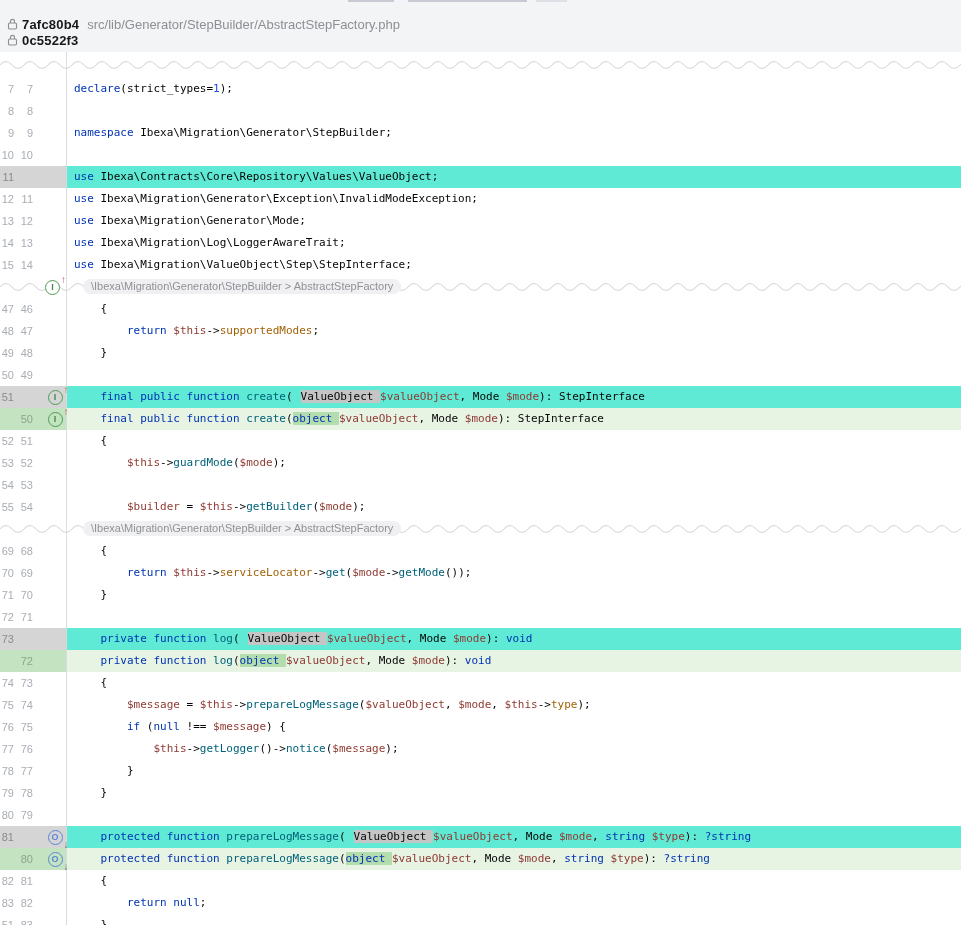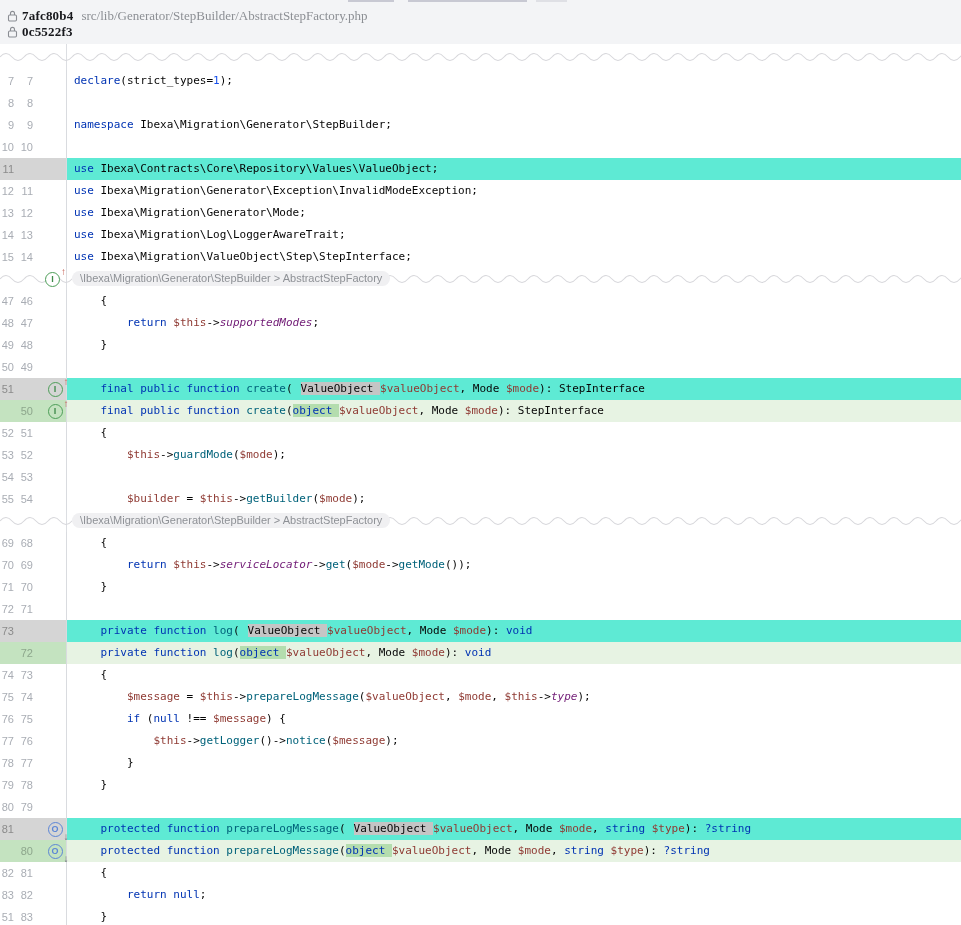--- a/index.html
+++ b/index.html
@@ -1,18 +1,18 @@
 <!DOCTYPE html>
 <html><head>
 <meta charset="utf-8">
 <style>
   html,body{margin:0;padding:0;background:#fff;}
   body{width:961px;height:925px;overflow:hidden;font-family:"Liberation Sans",sans-serif;position:relative;}
   .sliver{position:absolute;top:0;height:2px;}
-  .header{background:#f3f4f6;padding:8px 0 4px 7px;font-family:Liberation Serif, serif;}
+  .header{background:#f3f4f6;padding:16px 0 4px 7px;}
   .hrow{display:flex;align-items:center;height:16px;margin:0;}
   .lock{flex:none;margin-right:4px;display:inline-flex;}
   .hash{font-weight:700;font-size:13px;color:#17181c;letter-spacing:.2px;}
   .fpath{color:#8c8f94;font-size:13px;margin-left:8px;}
   .sep1{height:26px;position:relative;}
   .sep1::before,.row.sep::before{content:'';position:absolute;left:66px;top:0;bottom:0;width:1px;background:#dcdee2;}
   .wave{position:absolute;left:0;overflow:visible;}
   .wave path{stroke:#d7d7db;fill:none;stroke-width:1.1px;}
   .sep1 .wave{top:9px;}
   .row{display:flex;height:22px;align-items:stretch;}
@@ -26,33 +26,33 @@
   .code{flex:1;font-family:"DejaVu Sans Mono",monospace;font-size:11px;line-height:22px;white-space:pre;padding-left:7px;color:#000;}
   .row.removed .code{background:#5eead4;}
   .row.removed .gut{background:#d5d5d5;}
   .row.removed .num.old{color:#8b8b8b;}
   .row.added .code{background:#e7f3e3;}
   .row.added .gut{background:#c4e3c0;}
   .row.added .num.new{color:#8da68c;}
   .kw{color:#0033b3;}
   .fn{color:#00627a;}
   .var{color:#8f3a33;}
-  .field{color:#701a75;font-style:italic;}
+  .field{color:#a16207;}
   .lit{color:#1750eb;}
   .p{color:#060606;}
   .hlr{background:#c5c5c5;color:#060606;margin-left:8px;}
   .hlg{background:#b4ddae;}
   .gicon{position:relative;width:13px;height:13px;border-radius:50%;font:700 9px/13px "Liberation Sans",sans-serif;text-align:center;display:inline-block;}
   .gi-impl{border:1px solid #4d9e58;color:#3d8a49;}
   .gi-ovr{border:1px solid #5c86d6;color:#5c86d6;}
   .arr{position:absolute;font-weight:700;font-size:10px;font-style:normal;line-height:10px;}
   .arr.up{color:#c2554a;top:-6px;right:-7px;}
   .arr.dn{color:#62666d;bottom:-6px;right:-7px;}
   .sep .gicon{position:absolute;left:45px;top:4px;background:#fff;z-index:1;}
-  .pill{position:absolute;left:72px;top:3px;background:#f0f0f2;border-radius:8px;padding:1px 8px 2px;font-size:11px;color:#8e9196;z-index:1;white-space:nowrap;}
+  .pill{position:absolute;left:83px;top:3px;background:#f0f0f2;border-radius:8px;padding:1px 8px 2px;font-size:11px;color:#8e9196;z-index:1;white-space:nowrap;}
 </style>
 </head>
 <body>
 
 <div class="sliver" style="left:348px;width:46px;background:#c8c9d3;"></div>
 <div class="sliver" style="left:408px;width:119px;background:#c8c9d3;"></div>
 <div class="sliver" style="left:536px;width:31px;background:#dfe0e5;"></div>
 
 <div class="header">
   <div class="hrow">

